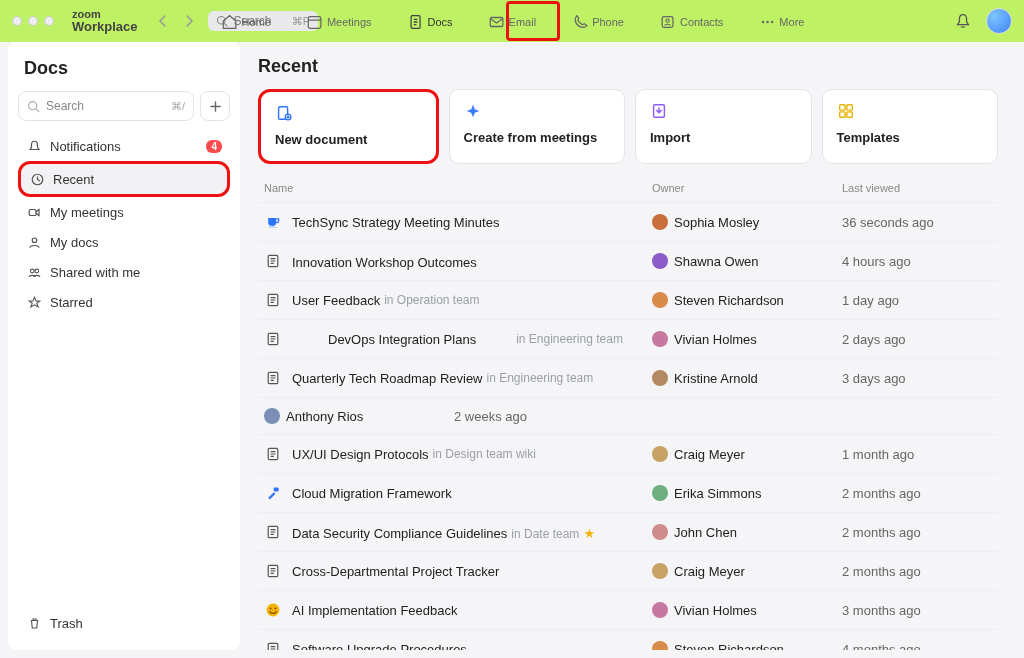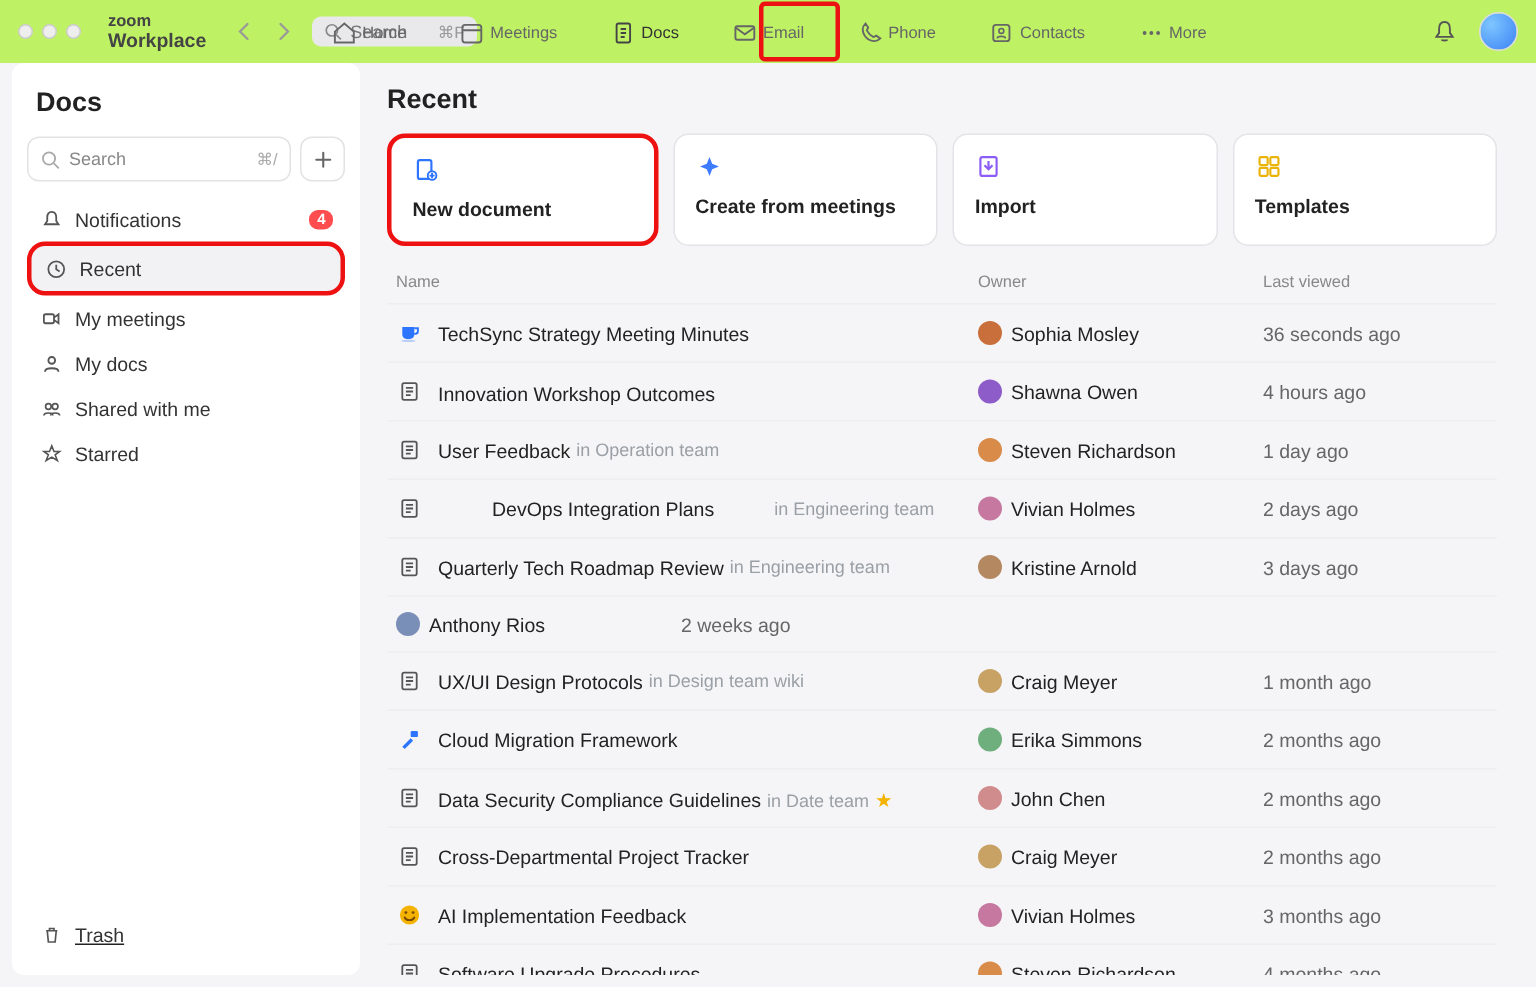--- a/index.html
+++ b/index.html
@@ -78,21 +78,21 @@
   display: flex; align-items: center; gap: 8px;
   padding: 7px 8px; border-radius: 6px; cursor: pointer;
   color: #333; font-size: 13px;
 }
 .side-item.active { background: #f2f2f4; }
 .side-item .ic { width: 16px; height: 16px; display: flex; align-items: center; justify-content: center; color: #555; }
 .side-item .badge {
   margin-left: auto; background: #ff4d4f; color: #fff; border-radius: 6px;
   font-size: 10px; padding: 1px 5px; font-weight: 600;
 }
-.side-footer { margin-top: auto; text-decoration: underline; }
+.side-footer { margin-top: auto; }
 .main {
   flex: 1; padding: 10px 18px 0 18px; overflow: hidden; display: flex; flex-direction: column;
 }
 .main h2 { font-size: 18px; margin: 4px 0 12px; }
 .cards { display: flex; gap: 10px; margin-bottom: 8px; }
 .card {
   flex: 1; border: 1px solid #e4e4e8; border-radius: 10px;
   background: #fff; padding: 12px 14px 14px; cursor: pointer;
   display: flex; flex-direction: column; gap: 10px;
 }

